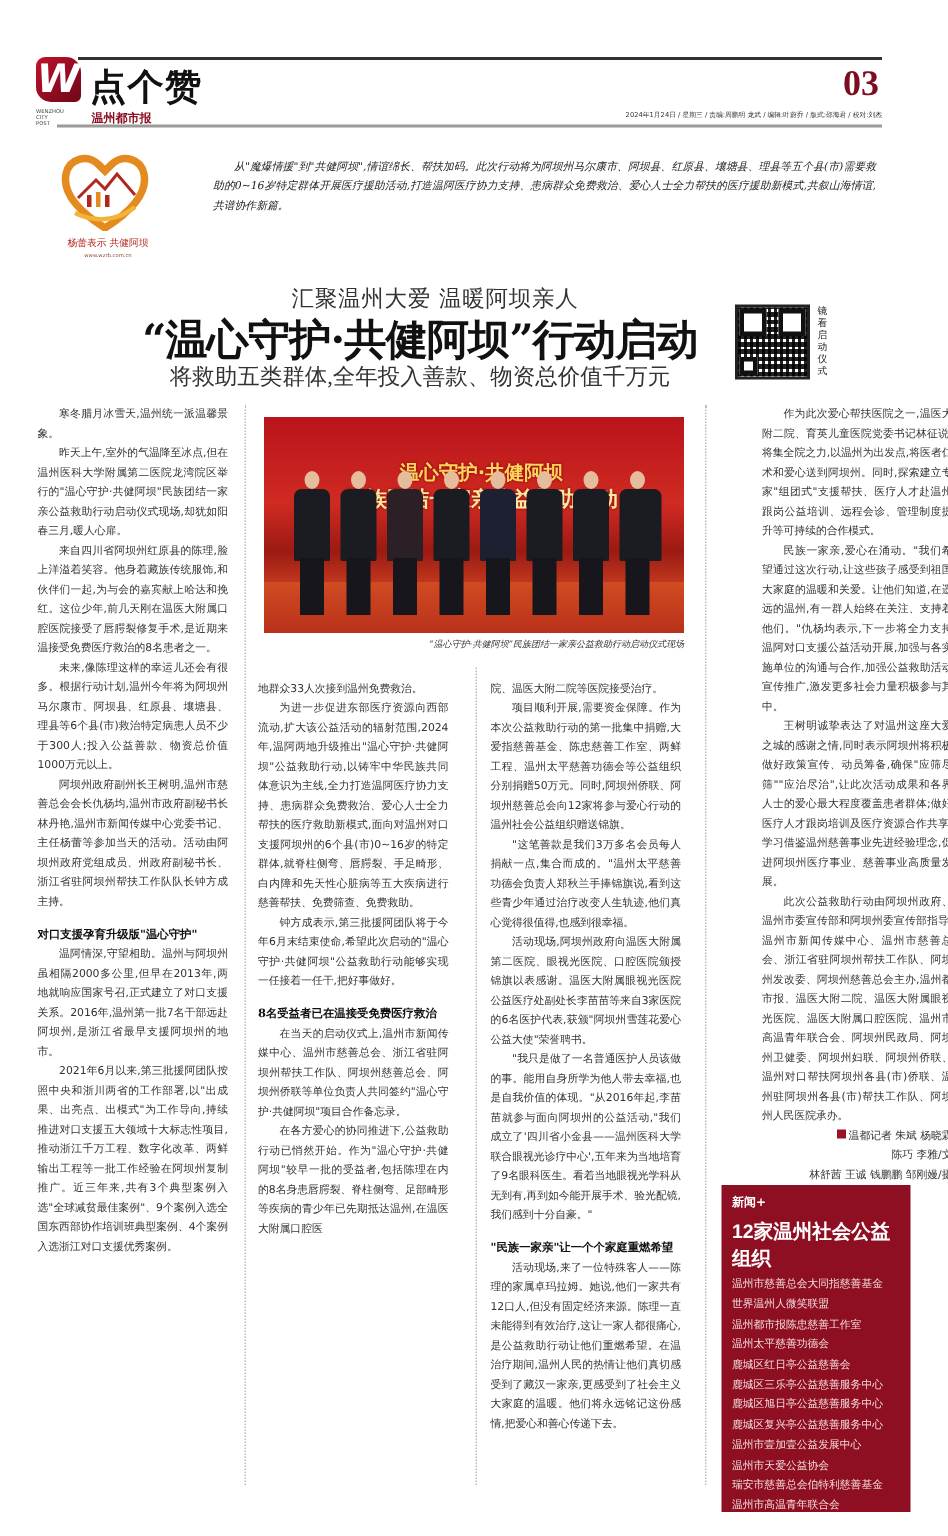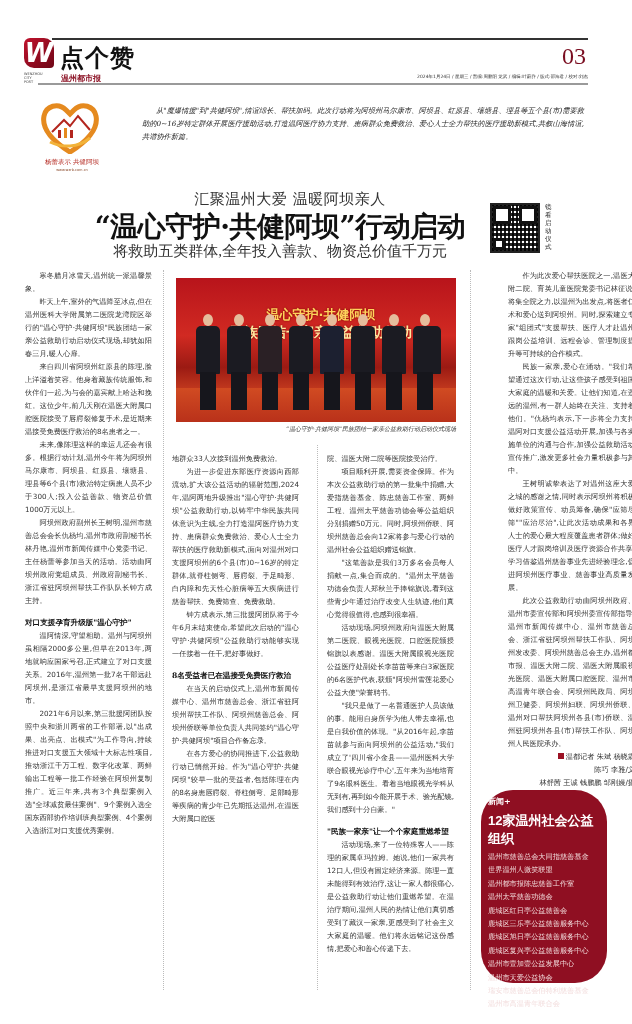--- a/index.html
+++ b/index.html
@@ -8,21 +8,21 @@
 
   
   .masthead { position: absolute; left: 0; top: 0; width: 632px; height: 90px; }
   .rule-top { position: absolute; left: 52px; top: 38px; width: 236px; height: 2px; background: #333; }
   .rule-top-r { position: absolute; left: 288px; top: 38px; width: 300px; height: 2px; background: #333; }
   .rule-bot { position: absolute; left: 38px; top: 83px; width: 550px; height: 2px; background: #9a9a9a; }
   .logo-w { position: absolute; left: 24px; top: 38px; width: 30px; height: 30px; background: linear-gradient(135deg,#c0122d,#6e0717); border-radius: 6px 10px 4px 10px; color:#fff; font-family:"DejaVu Sans",sans-serif; font-weight:bold; font-size:26px; line-height:30px; text-align:center; font-style: italic; }
   .logo-en { position: absolute; left: 24px; top: 72px; font-family:"DejaVu Sans",sans-serif; font-size:3.5px; line-height:4px; color:#444; width: 16px; }
   .section-title { position: absolute; left: 60px; top: 42px; font-size: 24px; font-weight: bold; font-family: "DejaVu Serif", serif; color:#111; letter-spacing: 1px; }
   .paper-name { position: absolute; left: 61px; top: 73px; font-size: 8px; font-weight: bold; color: #8b1023; font-family:"DejaVu Sans",sans-serif; }
-  .page-no { position: absolute; right: 46px; top: 43px; font-size: 24px; font-weight: normal; color: #7a0d20; font-family:"Liberation Serif",serif; }
+  .page-no { position: absolute; right: 46px; top: 43px; font-size: 24px; font-weight: bold; color: #7a0d20; font-family:"Liberation Serif",serif; }
   .dateline { position: absolute; right: 44px; top: 74px; font-size: 4.5px; color:#333; font-family:"DejaVu Sans",sans-serif; white-space: nowrap; }
 
   
   .campaign-logo { position: absolute; left: 30px; top: 102px; width: 80px; height: 80px; }
   .heart { position:absolute; left: 10px; top: 0; width: 60px; height: 52px; }
   .logo-cn { position:absolute; left: 2px; top: 56px; width: 80px; text-align:center; font-size:6.5px; color:#b3261e; font-family:"DejaVu Sans",sans-serif; }
   .logo-url { position:absolute; left: 2px; top: 66px; width: 80px; text-align:center; font-size:3.5px; color:#8b4a2b; font-family:"DejaVu Sans",sans-serif; }
   .editor-note { position: absolute; left: 142px; top: 104px; width: 442px; font-size: 7.2px; line-height: 13.2px; font-style: italic; color: #222; font-family: "DejaVu Serif", serif; }
   .editor-note p { text-indent: 14px; text-align: justify; }
   .editor-note .lbl { font-weight: bold; font-style: normal; }
@@ -59,21 +59,21 @@
   .person .head { position:absolute; left: 7px; top: 0; width: 10px; height: 12px; background:#e5bd9c; border-radius: 50%; }
   .person .body { position:absolute; left: 0; top: 12px; width: 24px; height: 48px; background:#1b1b22; border-radius: 5px 5px 1px 1px; }
   .person .legs { position:absolute; left: 4px; top: 58px; width: 16px; height: 38px; background:#16161c; }
   .caption { position:absolute; left: 176px; top: 425px; width: 280px; text-align:right; font-size: 6px; font-style: italic; color:#333; font-family:"DejaVu Serif",serif; }
 
   
   .byline { text-align: right; }
   .byline-mark { display:inline-block; width:6px; height:6px; background:#9b1224; margin-right: 2px; }
 
   
-  .newsbox { position:absolute; left: 481px; top: 790px; width: 126px; height: 193px; background:#8f0f22; color:#f2dcdc; padding: 6px 7px; font-family:"DejaVu Sans",sans-serif;border-radius:32px; }
+  .newsbox { position:absolute; left: 481px; top: 790px; width: 126px; height: 218px; background:#8f0f22; color:#f2dcdc; padding: 6px 7px; font-family:"DejaVu Sans",sans-serif; }
   .newsbox .nb-head { font-weight:bold; font-size: 8px; color:#fff; font-family:"DejaVu Serif",serif; }
   .newsbox .nb-title { font-weight:bold; font-size: 13px; color:#fff; margin-top: 5px; font-family:Liberation Sans, sans-serif; }
   .newsbox ul { list-style:none; margin-top: 3px; }
   .newsbox li { font-size: 7.2px; line-height: 13.4px; white-space: nowrap; font-family: Liberation Mono, monospace; }
 </style>
 </head>
 <body>
 
 <div class="masthead">
   <div class="rule-top"></div>

